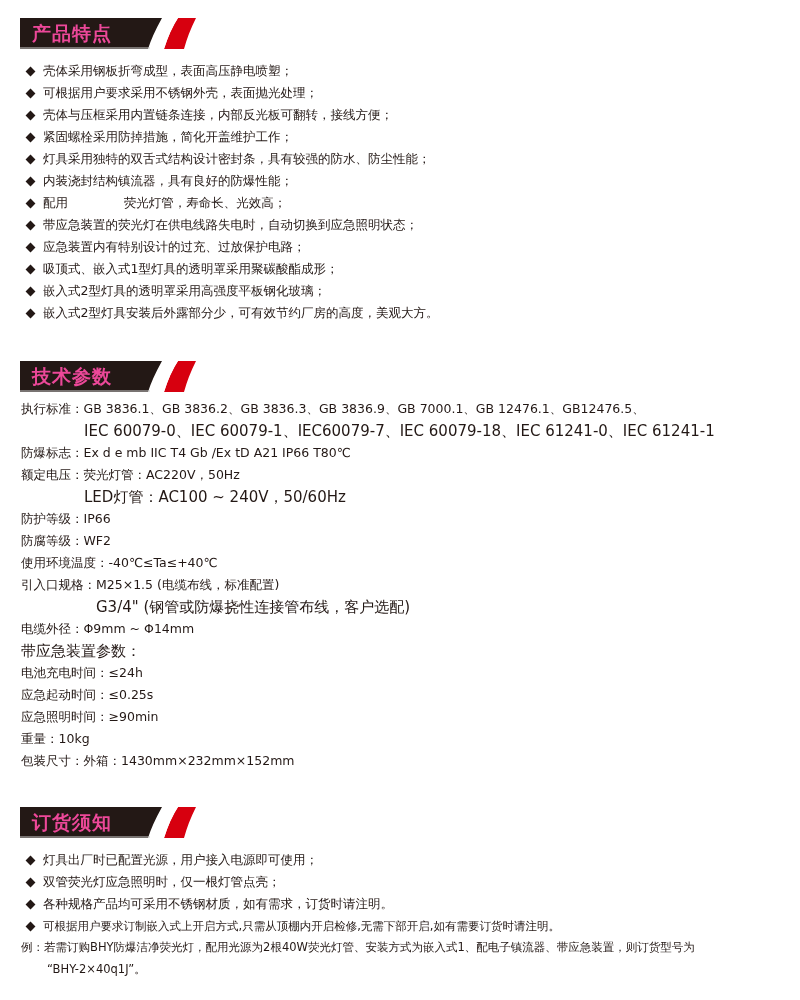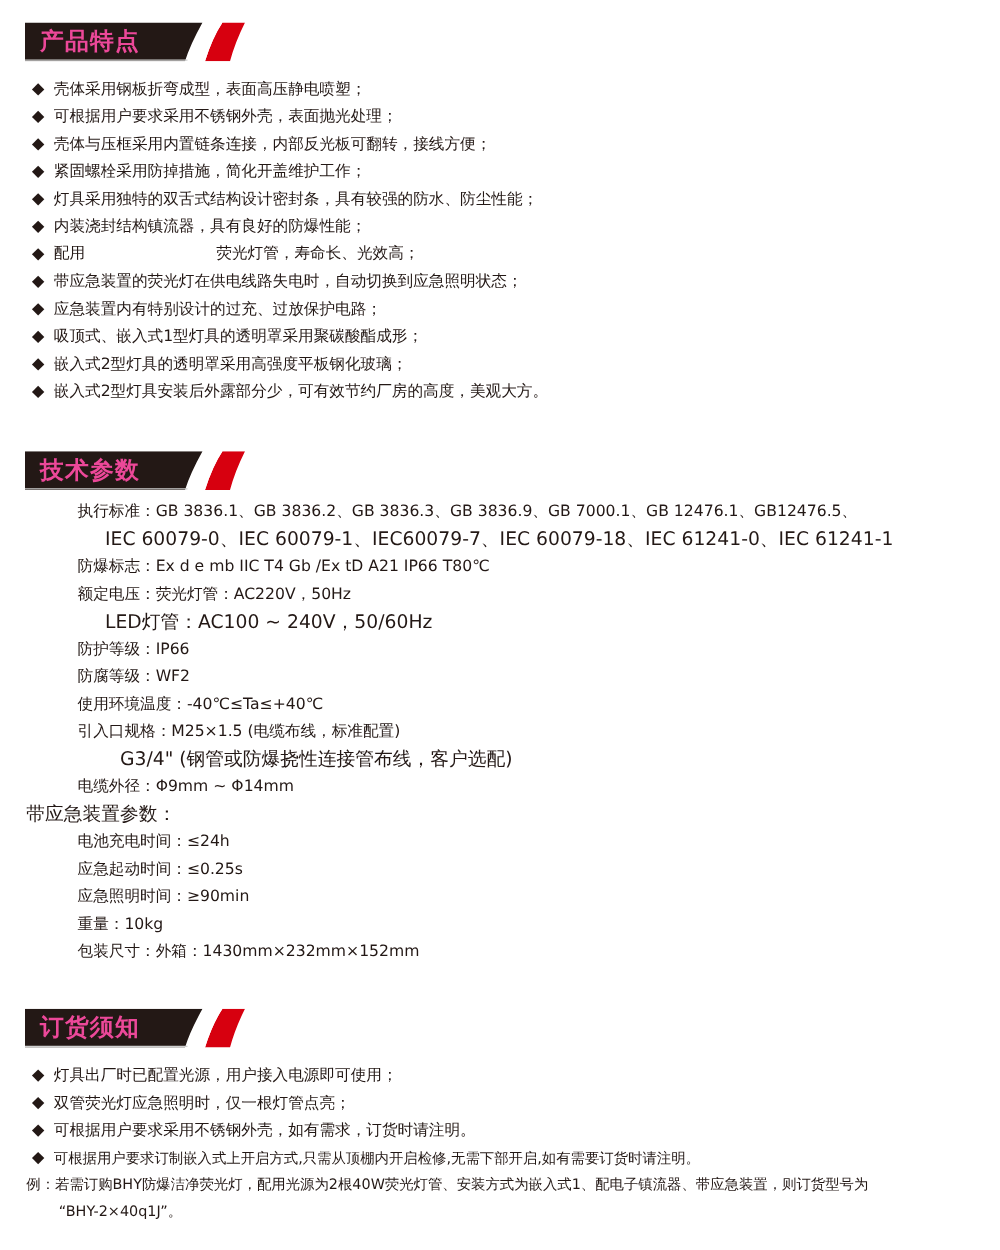--- a/index.html
+++ b/index.html
@@ -65,21 +65,21 @@
       left: 21px;
       top: 398px;
     }
     .spec-row {
       height: 22px;
       line-height: 22px;
       font-size: 12.5px;
       white-space: nowrap;
       display: flex;
     }
-    .spec-row .spec-label { flex: none; margin-left: 41px; }
+    .spec-row .spec-label { flex: none; }
     .spec-row .spec-value { flex: none; }
     .spec-cont {
       height: 22px;
       line-height: 22px;
       font-size: 15px;
       white-space: nowrap;
     }
     .example {
       position: absolute;
       left: 21px;
@@ -124,21 +124,21 @@
   <li>
       <span class="diamond"></span>
       <span>灯具采用独特的双舌式结构设计密封条，具有较强的防水、防尘性能；</span>
     </li>
   <li>
       <span class="diamond"></span>
       <span>内装浇封结构镇流器，具有良好的防爆性能；</span>
     </li>
   <li>
       <span class="diamond"></span>
-      <span style="white-space:pre;font-family:Liberation Mono, monospace;">配用              荧光灯管，寿命长、光效高；</span>
+      <span style="white-space:pre;">配用              荧光灯管，寿命长、光效高；</span>
     </li>
   <li>
       <span class="diamond"></span>
       <span>带应急装置的荧光灯在供电线路失电时，自动切换到应急照明状态；</span>
     </li>
   <li>
       <span class="diamond"></span>
       <span>应急装置内有特别设计的过充、过放保护电路；</span>
     </li>
   <li>
@@ -251,21 +251,21 @@
   <li>
       <span class="diamond"></span>
       <span>灯具出厂时已配置光源，用户接入电源即可使用；</span>
     </li>
   <li>
       <span class="diamond"></span>
       <span>双管荧光灯应急照明时，仅一根灯管点亮；</span>
     </li>
   <li>
       <span class="diamond"></span>
-      <span>可根据用户要求采用不锈钢外壳，如有需求，订货时请注明。</span>
+      <span>各种规格产品均可采用不锈钢材质，如有需求，订货时请注明。</span>
     </li>
   <li style="font-size:11.5px;">
       <span class="diamond"></span>
       <span>可根据用户要求订制嵌入式上开启方式,只需从顶棚内开启检修,无需下部开启,如有需要订货时请注明。</span>
     </li>
 </ul>
 
 <div class="example" style="font-size:11.5px;">
   <div>例：若需订购BHY防爆洁净荧光灯，配用光源为2根40W荧光灯管、安装方式为嵌入式1、配电子镇流器、带应急装置，则订货型号为</div>
   <div class="ex-line2">“BHY-2×40q1J”。</div>

